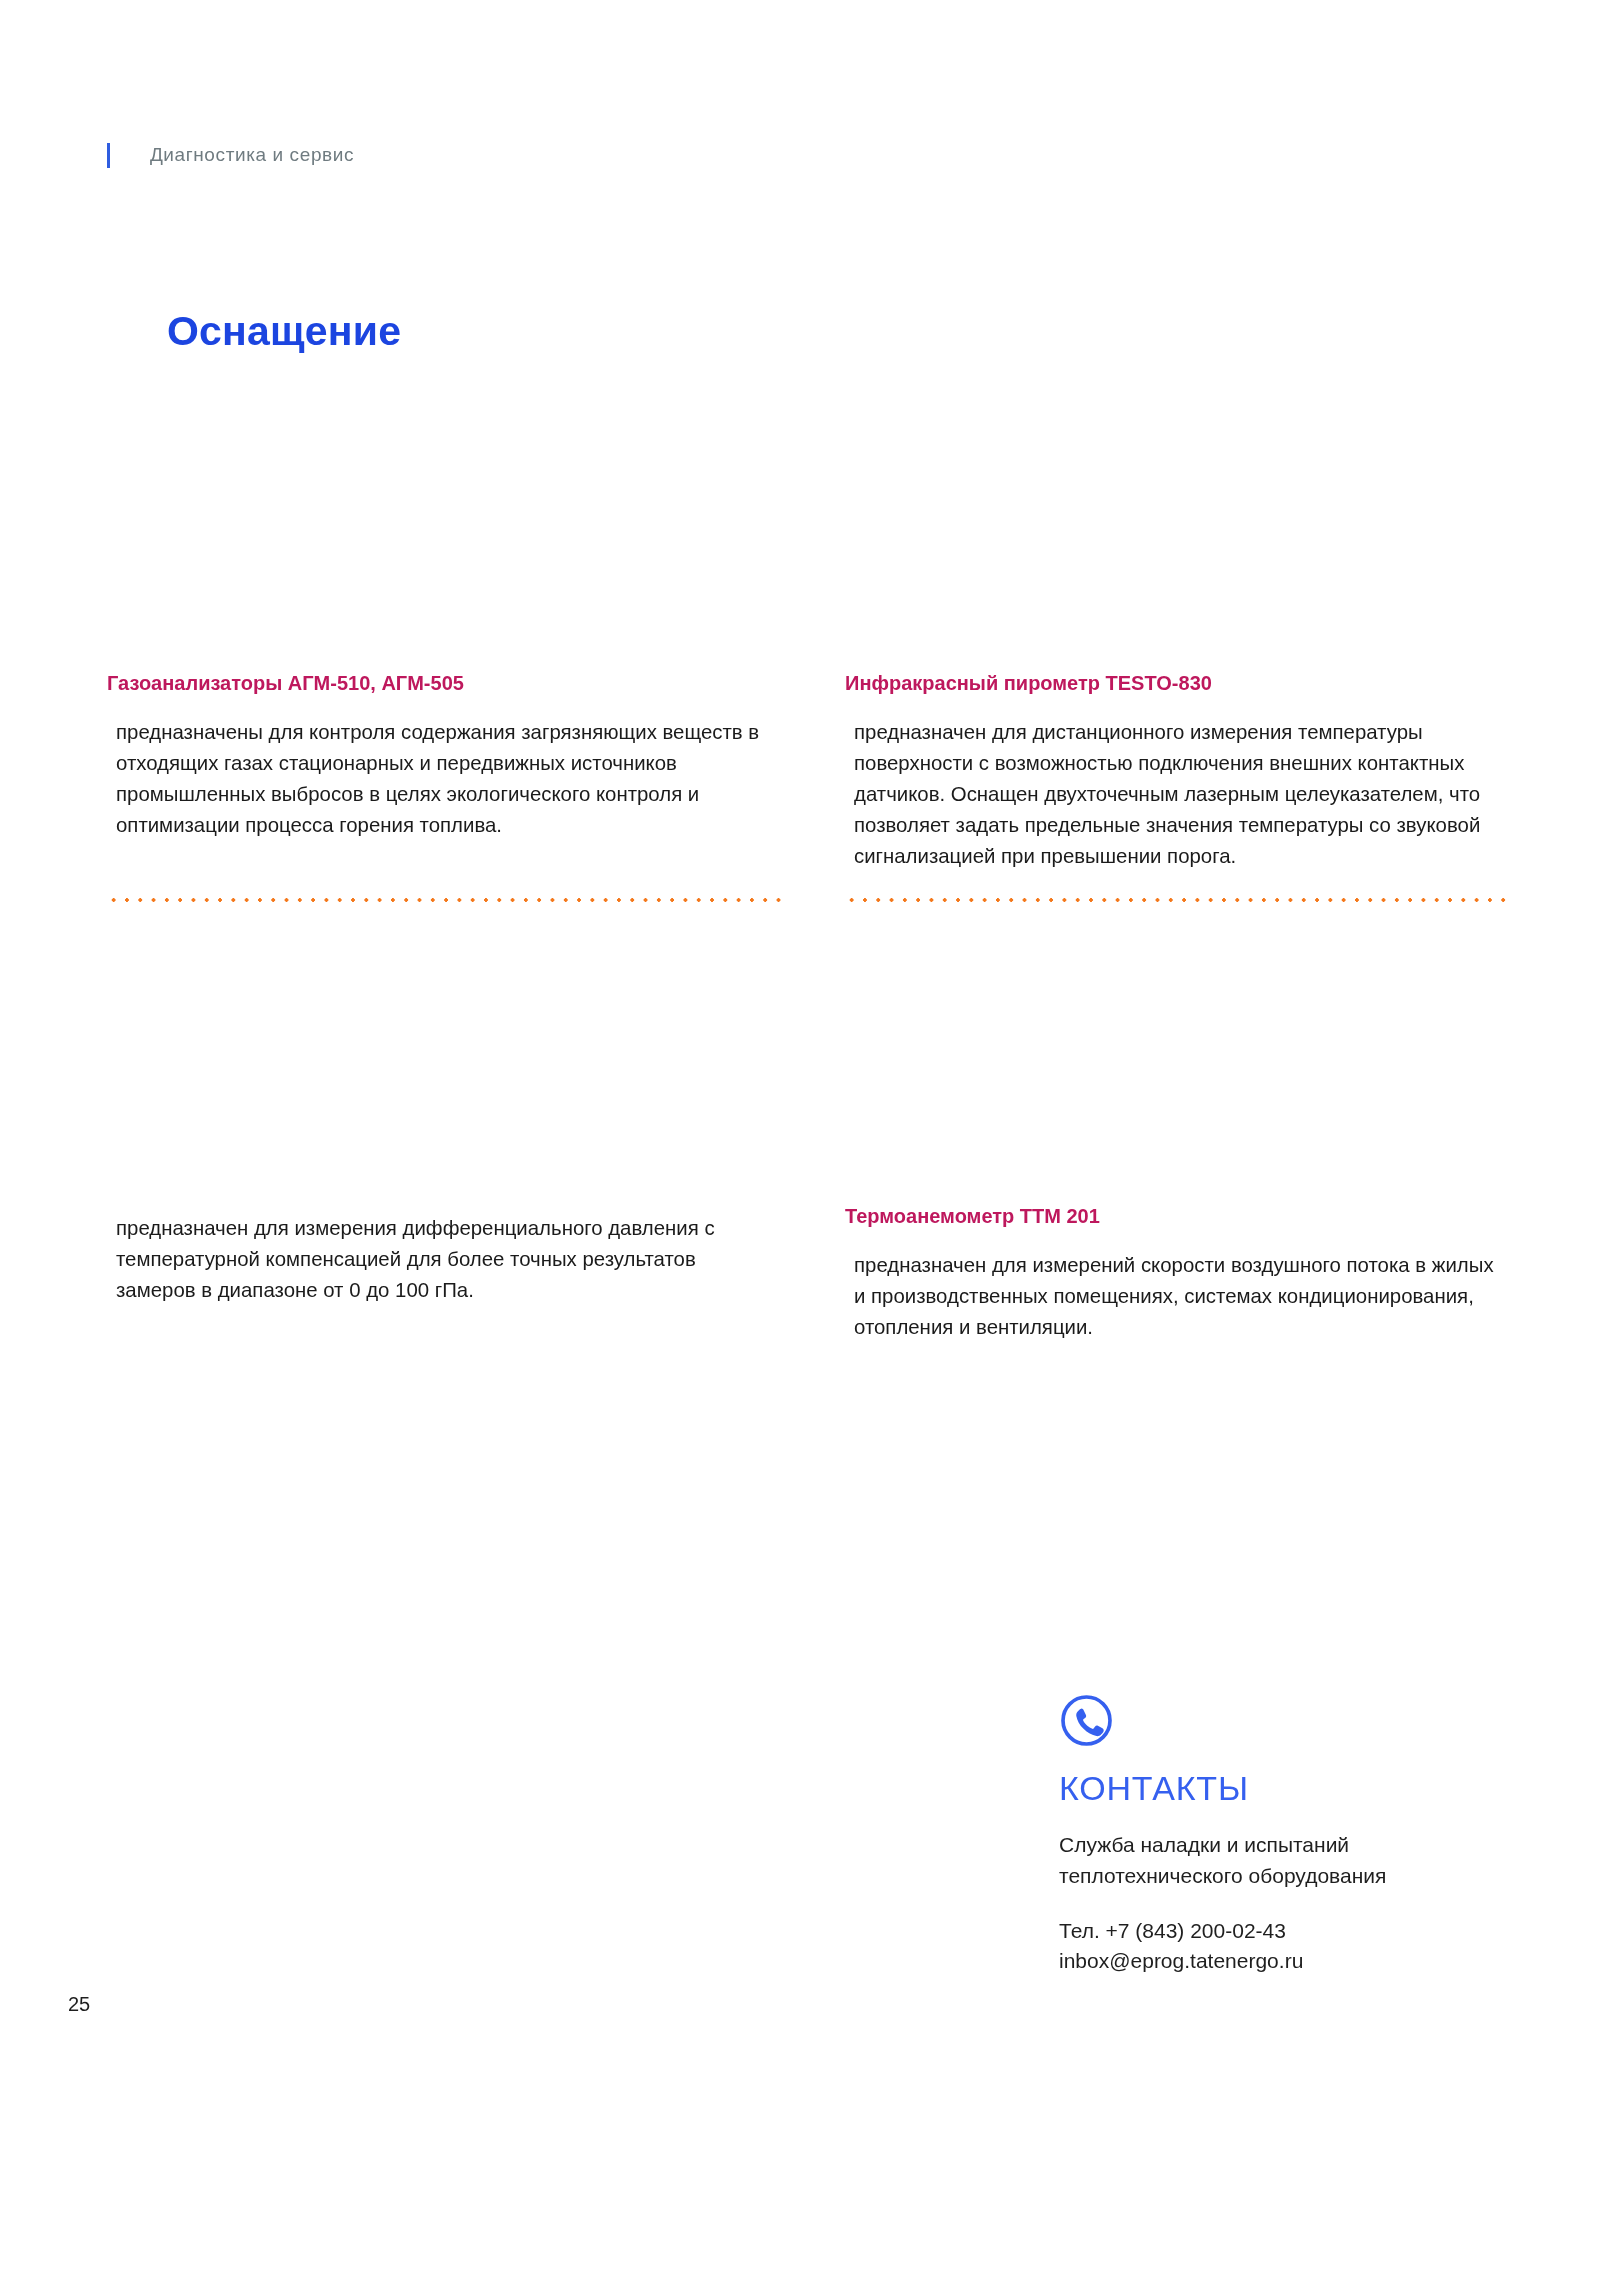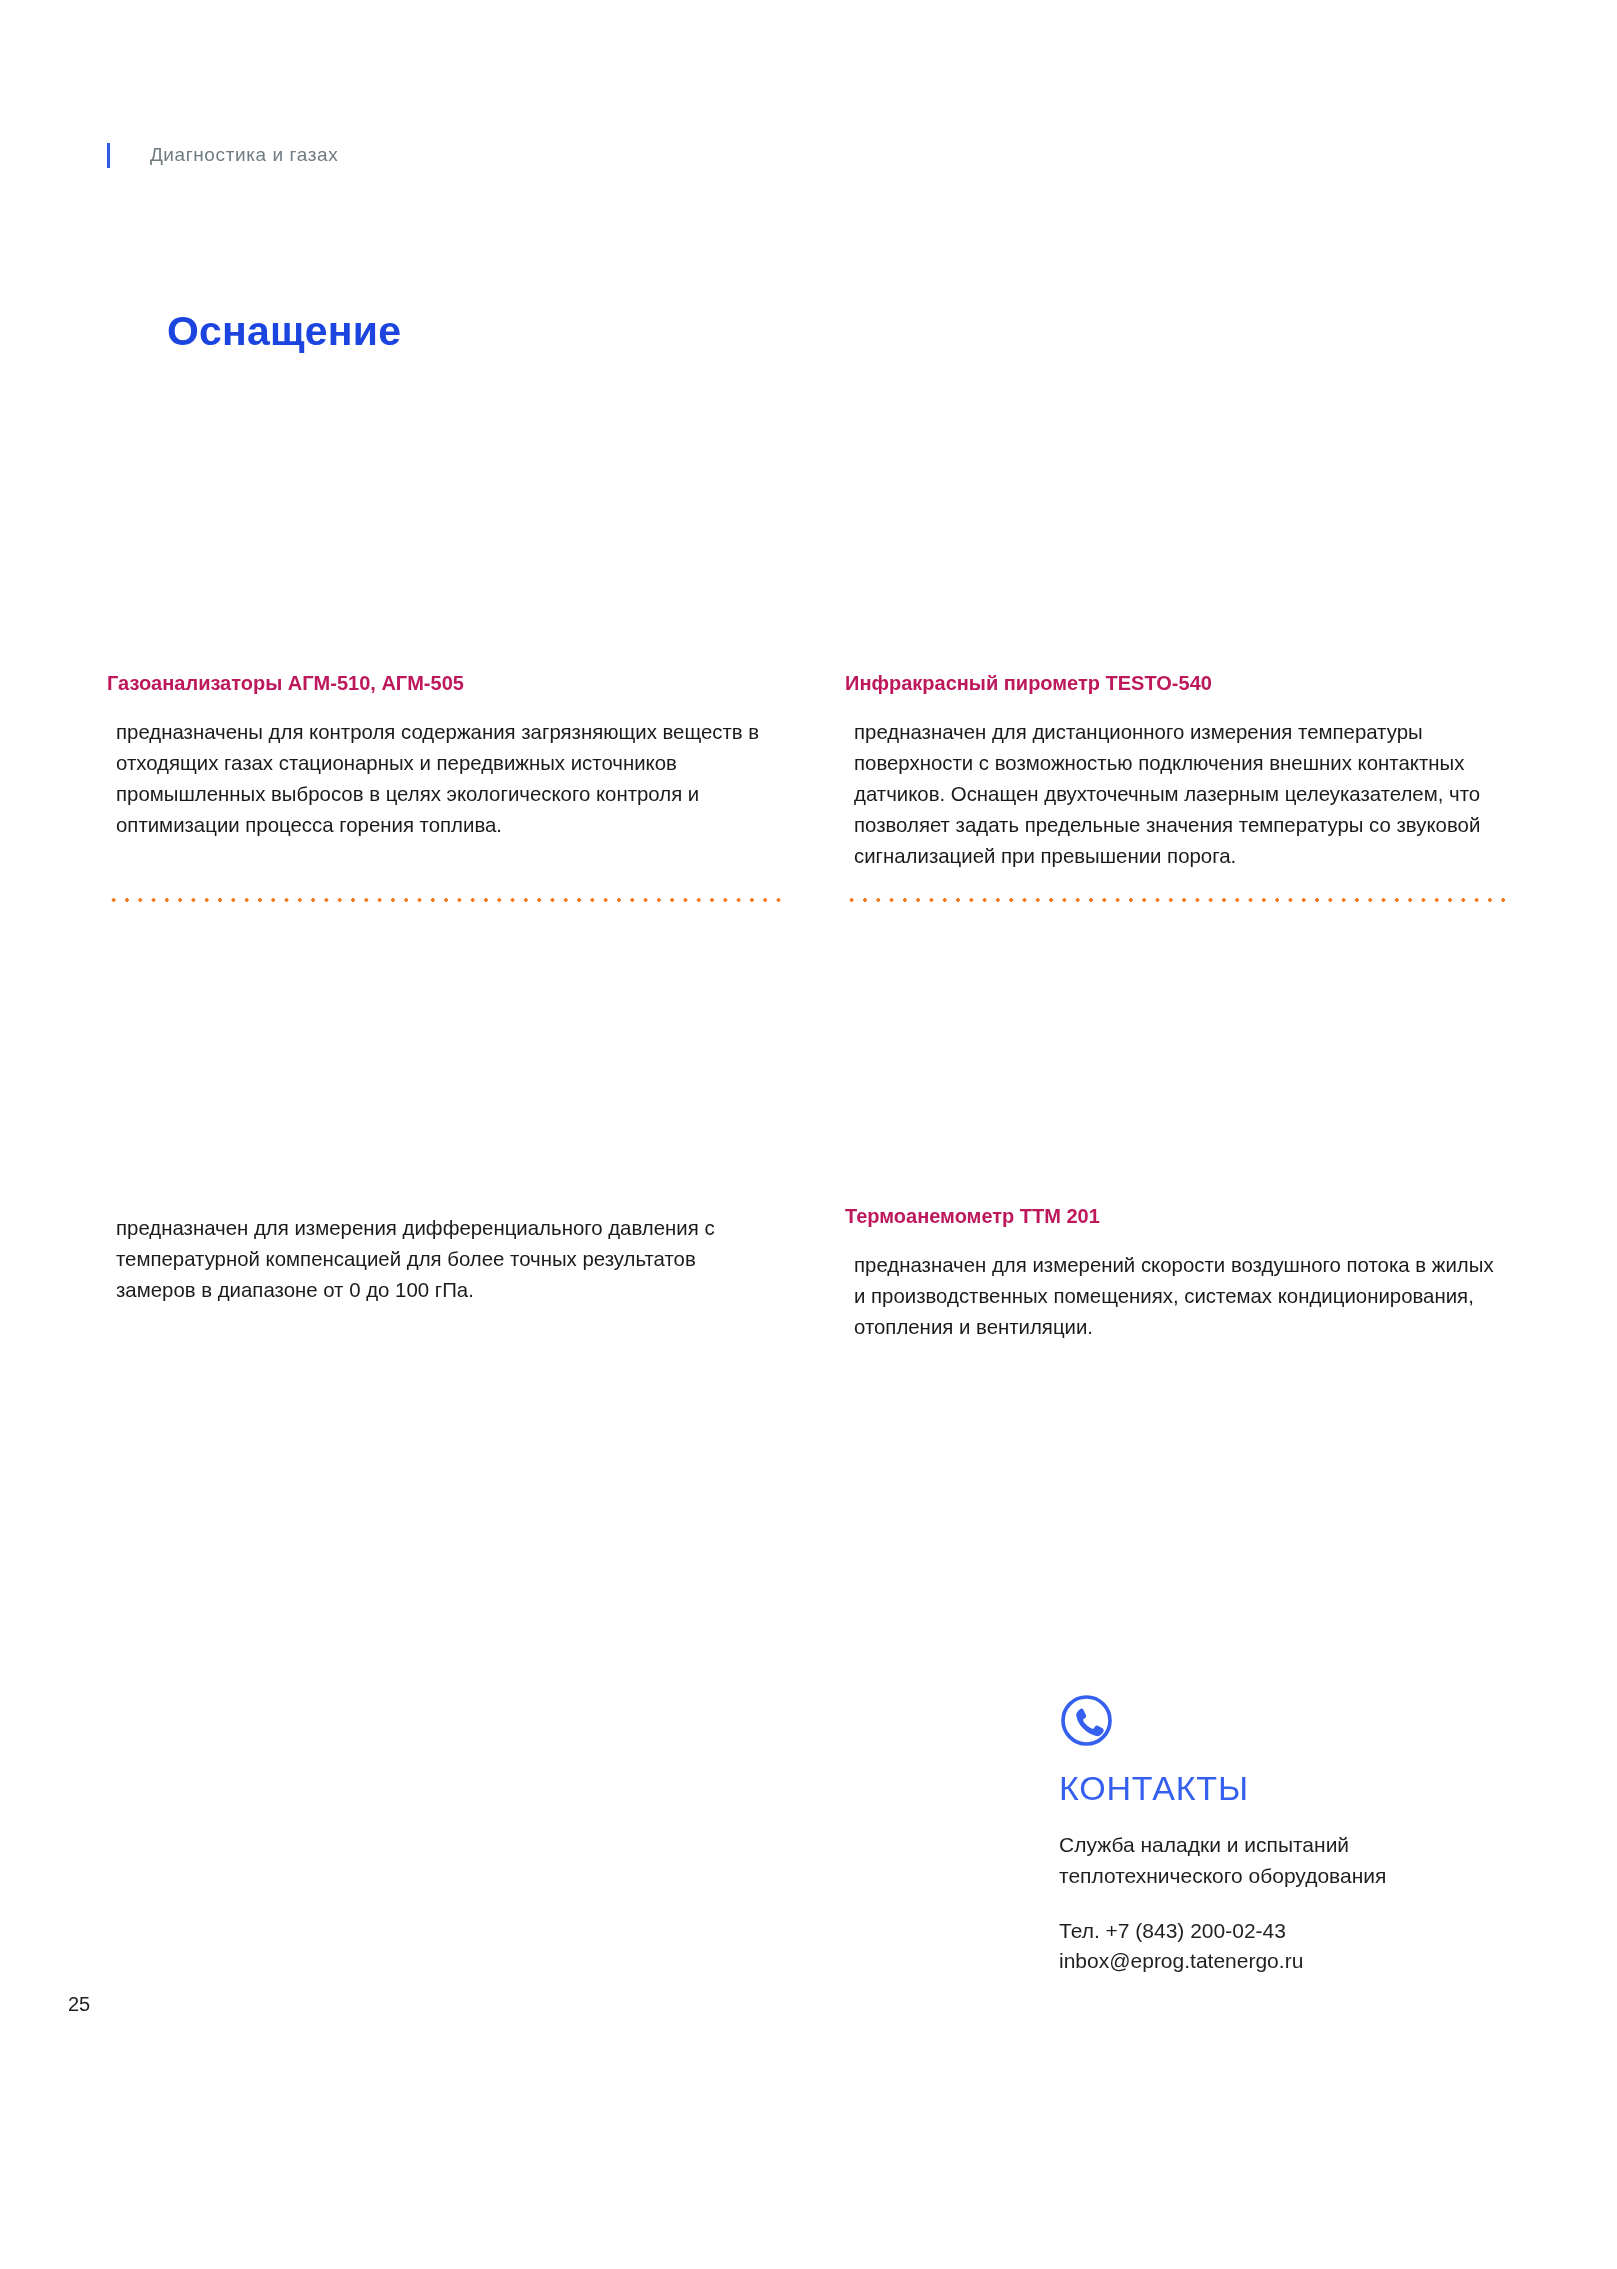--- a/index.html
+++ b/index.html
@@ -134,32 +134,32 @@
     color: #1f1f1f;
   }
 </style>
 </head>
 <body>
 
 <div class="page">
 
   <div class="running-header">
     <div class="header-rule"></div>
-    <div class="header-label">Диагностика и газах</div>
+    <div class="header-label">Диагностика и сервис</div>
   </div>
 
   <h1 class="page-title">Оснащение</h1>
 
   <div class="col-left row-top">
     <h2 class="block-title">Газоанализаторы АГМ-510, АГМ-505</h2>
     <p class="block-body">предназначены для контроля содержания загрязняющих веществ в отходящих газах стационарных и передвижных источников промышленных выбросов в целях экологического контроля и оптимизации процесса горения топлива.</p>
   </div>
 
   <div class="col-right row-top">
-    <h2 class="block-title">Инфракрасный пирометр TESTO-540</h2>
+    <h2 class="block-title">Инфракрасный пирометр TESTO-830</h2>
     <p class="block-body">предназначен для дистанционного измерения температуры поверхности с возможностью подключения внешних контактных датчиков. Оснащен двухточечным лазерным целеуказателем, что позволяет задать предельные значения температуры со звуковой сигнализацией при превышении порога.</p>
   </div>
 
   <div class="divider left"></div>
   <div class="divider right"></div>
 
   <div class="col-left row-bottom">
     <p class="block-body">предназначен для измерения дифференциального давления с температурной компенсацией для более точных результатов замеров в диапазоне от 0 до 100 гПа.</p>
   </div>
 

